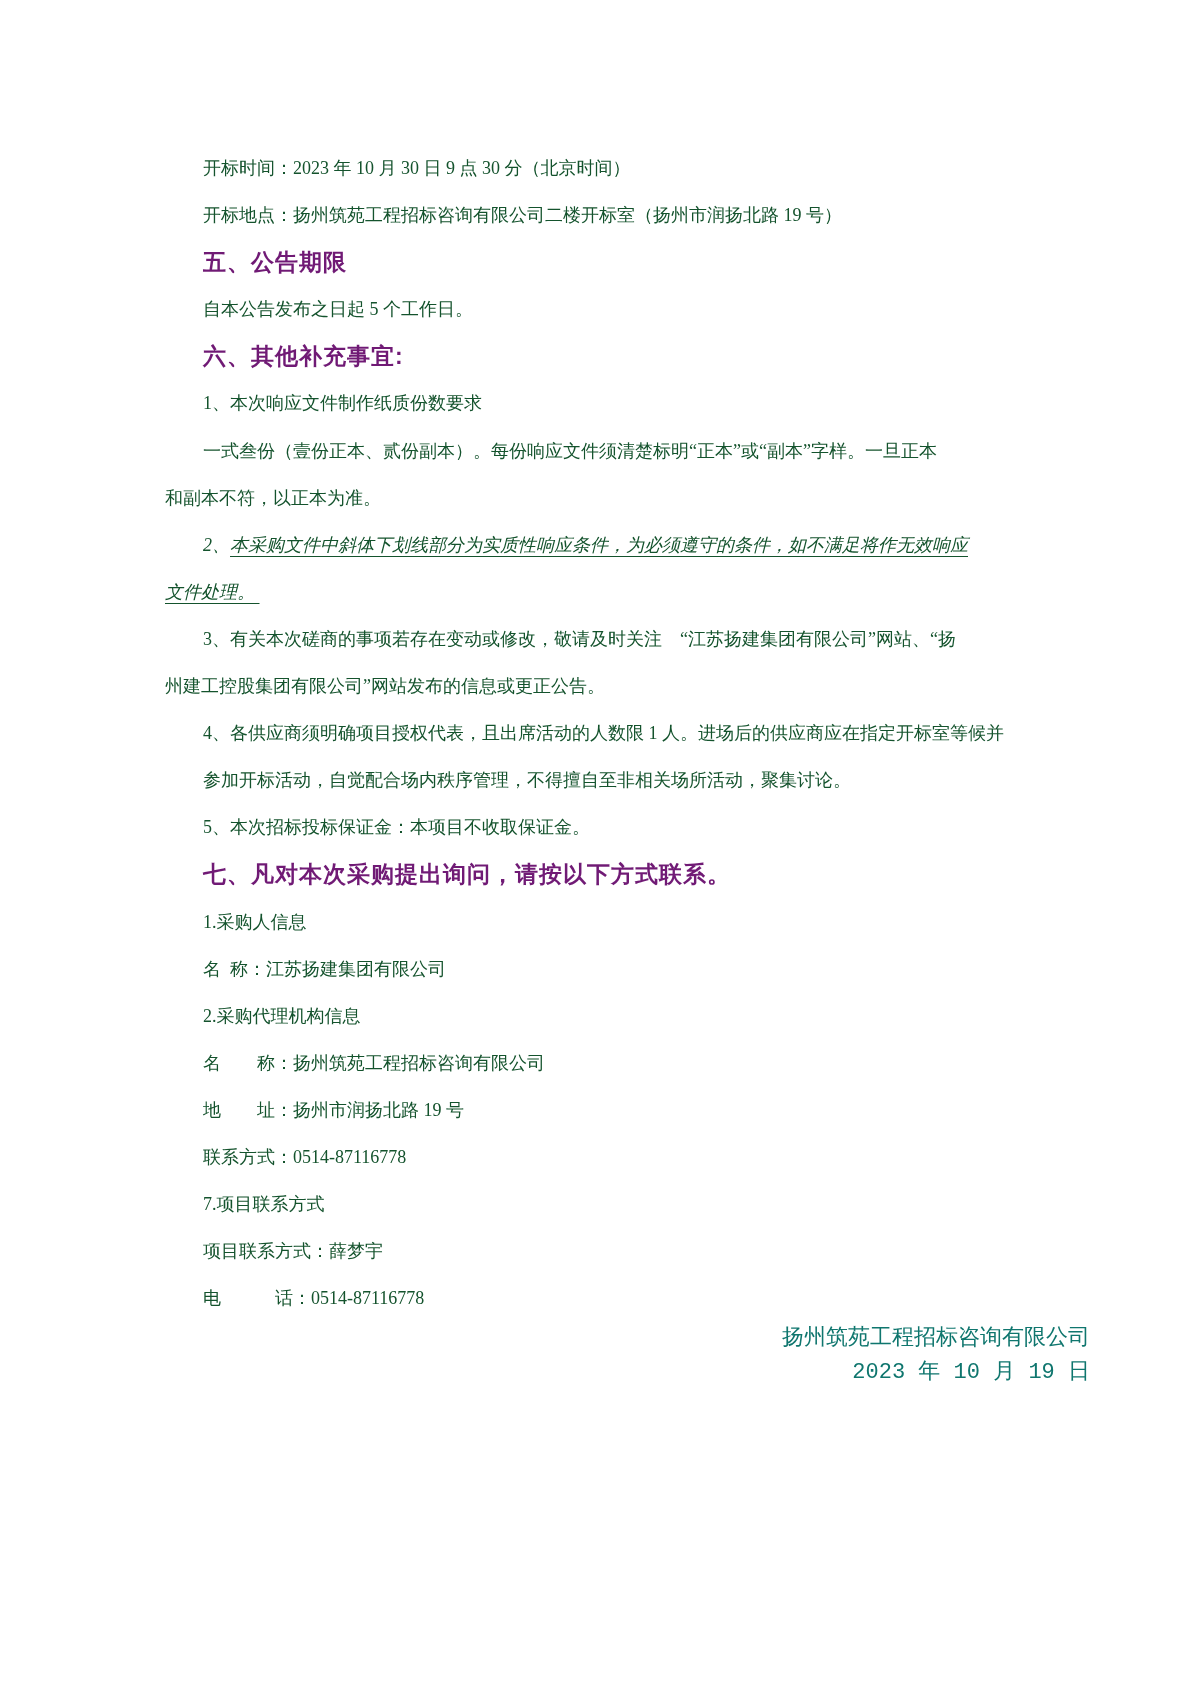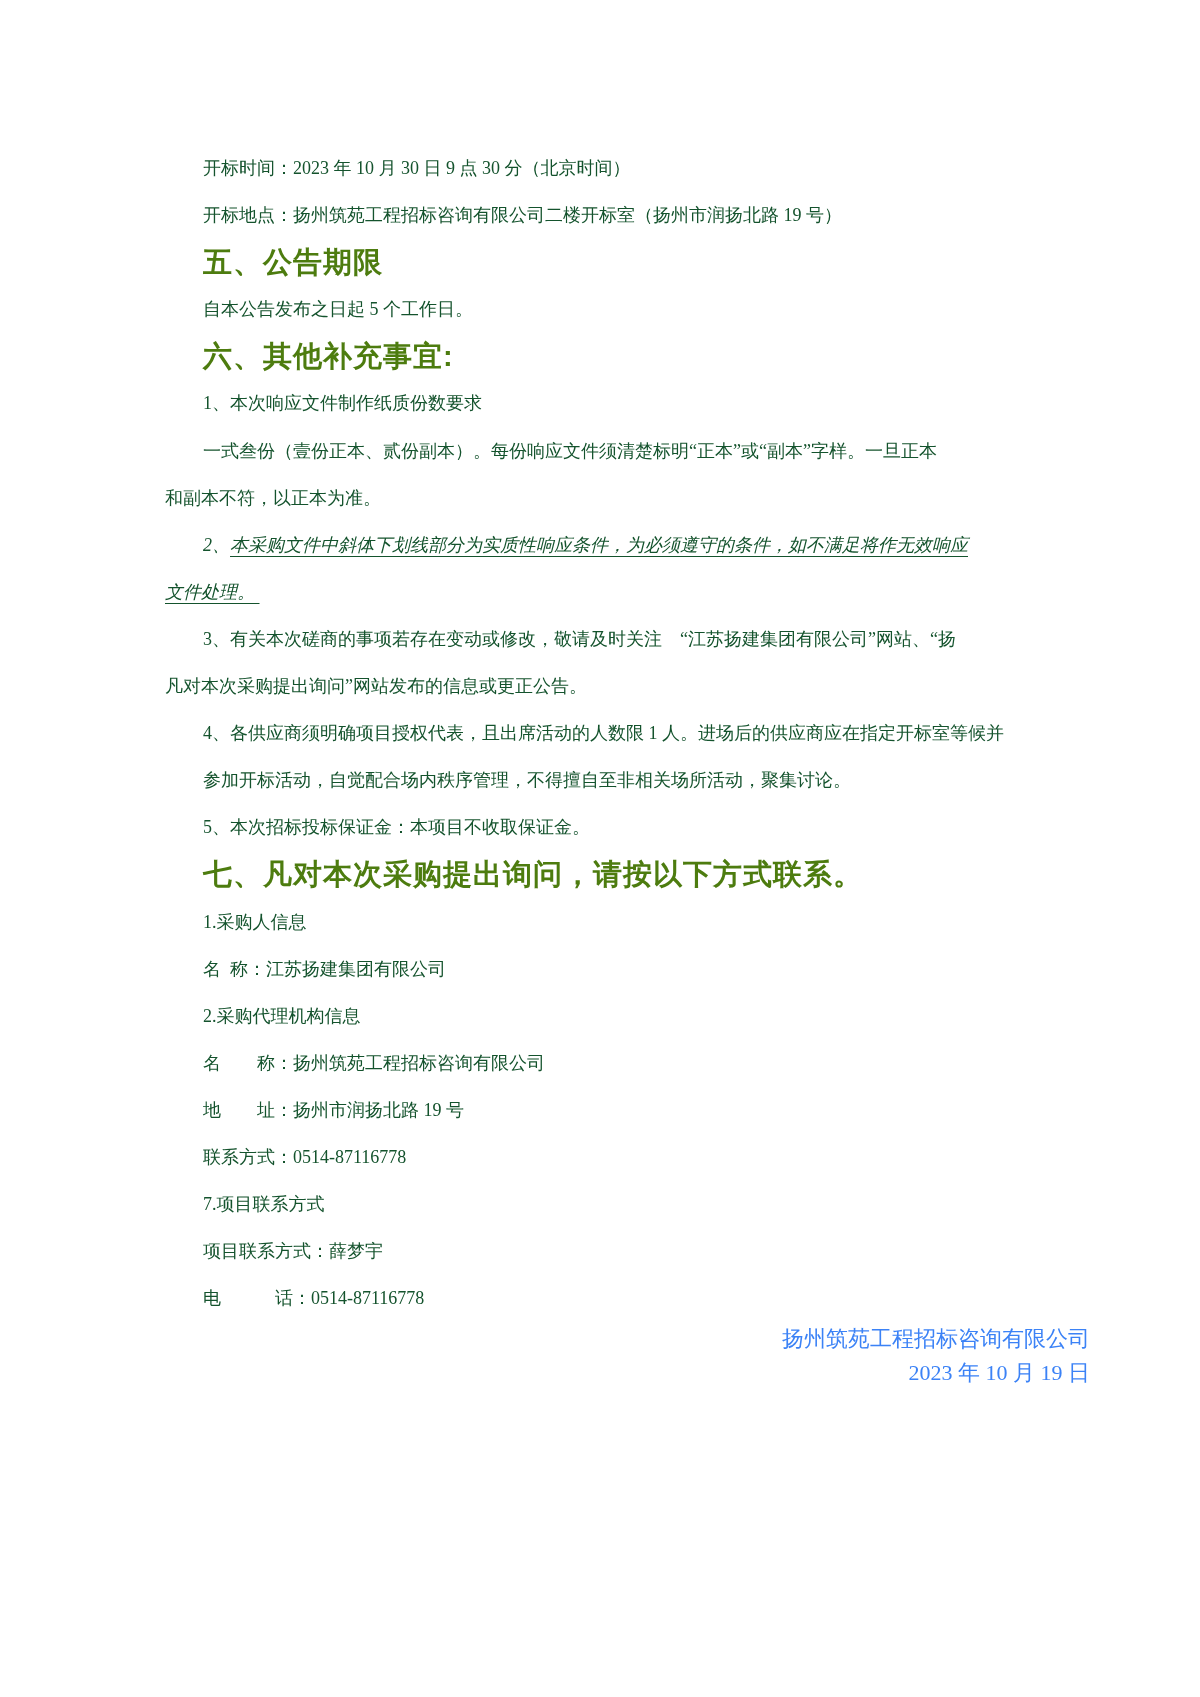--- a/index.html
+++ b/index.html
@@ -26,62 +26,62 @@
     height: 47.1px;
     white-space: pre;
     color: #14532d;
   }
   .ind {
     padding-left: 38px;
   }
   .h {
     font-family: Liberation Sans, sans-serif;
     font-weight: 700;
-    font-size: 29px;
-    color: #4d7c0f;
+    font-size: 23px;
+    color: #701a75;
     letter-spacing: 1px;
   }
   .it {
     font-style: italic;
   }
   .u {
     text-decoration: underline;
     text-underline-offset: 5px;
     margin-top: 44px;
   }
   .sig-block {
     text-align: right;
     padding-right: 25px;
   }
   .sig-line {
-    font-family: Liberation Serif, serif;
+    font-family: Liberation Mono, monospace;
     font-size: 22px;
     line-height: 34px;
     height: 34px;
     white-space: pre;
-    color: #3b82f6;
+    color: #0f766e;
   }
 </style>
 </head>
 <body>
 
 <div class="doc">
 
   <div class="ln ind">开标时间：2023 年 10 月 30 日 9 点 30 分（北京时间）</div>
   <div class="ln ind">开标地点：扬州筑苑工程招标咨询有限公司二楼开标室（扬州市润扬北路 19 号）</div>
   <div class="ln ind h">五、公告期限</div>
   <div class="ln ind">自本公告发布之日起 5 个工作日。</div>
   <div class="ln ind h">六、其他补充事宜:</div>
   <div class="ln ind">1、本次响应文件制作纸质份数要求</div>
   <div class="ln ind">一式叁份（壹份正本、贰份副本）。每份响应文件须清楚标明“正本”或“副本”字样。一旦正本</div>
   <div class="ln">和副本不符，以正本为准。</div>
   <div class="ln ind it"><span>2、</span><span class="u">本采购文件中斜体下划线部分为实质性响应条件，为必须遵守的条件，如不满足将作无效响应</span></div>
   <div class="ln it"><span class="u">文件处理。 </span></div>
   <div class="ln ind">3、有关本次磋商的事项若存在变动或修改，敬请及时关注　“江苏扬建集团有限公司”网站、“扬</div>
-  <div class="ln">凡对本次采购提出询问”网站发布的信息或更正公告。</div>
+  <div class="ln">州建工控股集团有限公司”网站发布的信息或更正公告。</div>
   <div class="ln ind">4、各供应商须明确项目授权代表，且出席活动的人数限 1 人。进场后的供应商应在指定开标室等候并</div>
   <div class="ln ind">参加开标活动，自觉配合场内秩序管理，不得擅自至非相关场所活动，聚集讨论。</div>
   <div class="ln ind">5、本次招标投标保证金：本项目不收取保证金。</div>
   <div class="ln ind h">七、凡对本次采购提出询问，请按以下方式联系。</div>
   <div class="ln ind">1.采购人信息</div>
   <div class="ln ind">名  称：江苏扬建集团有限公司</div>
   <div class="ln ind">2.采购代理机构信息</div>
   <div class="ln ind">名　　称：扬州筑苑工程招标咨询有限公司</div>
   <div class="ln ind">地　　址：扬州市润扬北路 19 号</div>
   <div class="ln ind">联系方式：0514-87116778</div>

